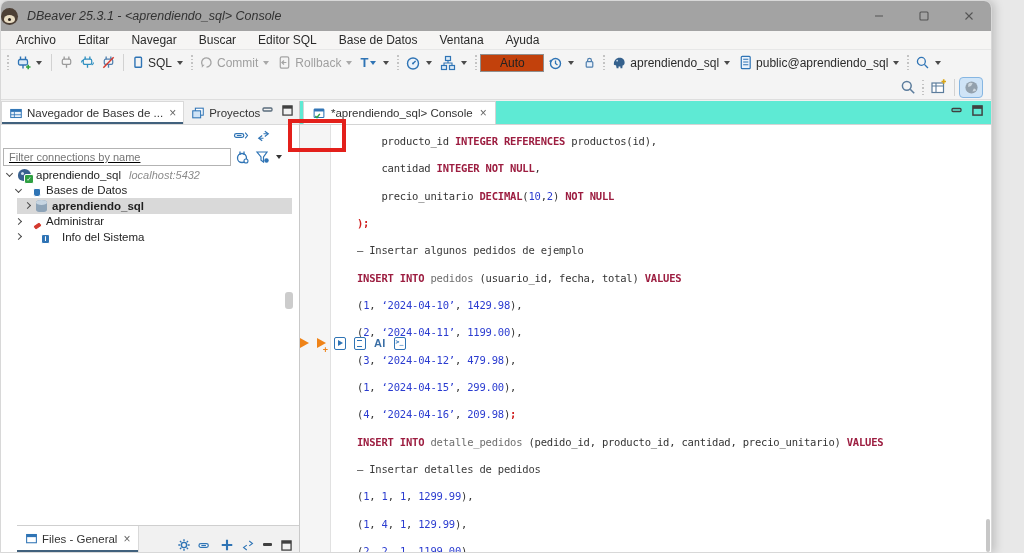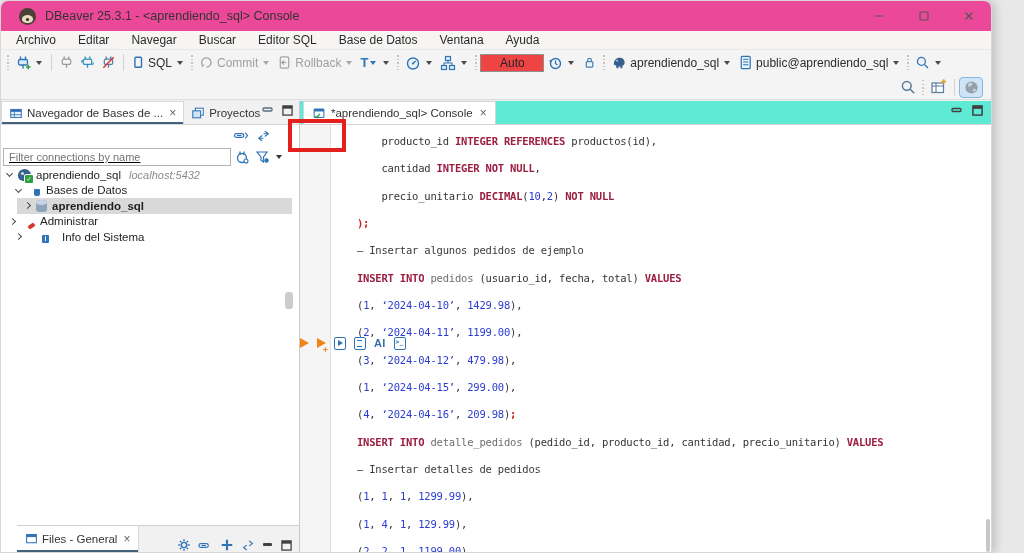--- a/index.html
+++ b/index.html
@@ -5,21 +5,21 @@
   * { margin:0; padding:0; box-sizing:border-box; }
   html,body { width:1024px; height:553px; overflow:hidden;
     font-family:"Liberation Sans", sans-serif; }
   .desktop { position:absolute; inset:0; background:#e8e8e8; }
   .window { position:absolute; left:0; top:0; width:992px; height:553px;
     background:#f0f0f0; border-radius:8px 8px 0 0; border:1px solid #d8d8d8;
     box-shadow:3px 0 10px rgba(0,0,0,.18); overflow:hidden; }
 
   
   .titlebar { position:relative; height:30px; display:flex; align-items:center;
-    background:#ec4899; padding-left:18px; }
+    background:#a3a3a3; padding-left:0;font-style:italic; }
   .applogo { width:17px; height:17px; border-radius:50%; background:#4c3f35;
     position:relative; flex:0 0 auto; }
   .applogo::after { content:""; position:absolute; left:3px; top:7px; width:11px;
     height:8px; border-radius:50% 50% 45% 45%; background:#e8dcc2; }
   .applogo::before { content:""; position:absolute; left:7px; top:10px; width:3px;
     height:3px; border-radius:50%; background:#2c241e; z-index:1; }
   .title-text { margin-left:9px; font-size:12.5px; color:#333; }
   .wctrl { position:absolute; right:0; top:0; height:30px; display:flex; }
   .wbtn { width:45px; height:30px; display:flex; align-items:center; justify-content:center; }
   .wbtn svg { stroke:#555; stroke-width:1.1; fill:none; }
@@ -36,21 +36,21 @@
     justify-content:flex-end; padding-right:8px; border-bottom:1px solid #dedede; }
   .tbtn { display:flex; align-items:center; gap:3px; padding:2px 3px; border-radius:3px; }
   .tlabel12 { font-size:12px; color:#2b2b2b; }
   .tlabel-dis { font-size:12px; color:#9f9f9f; }
   .dd { width:0; height:0; border-left:3.5px solid transparent;
     border-right:3.5px solid transparent; border-top:4px solid #4a4a4a; margin:0 2px; }
   .dd-dis { border-top-color:#a8a8a8; }
   .sep { width:1px; height:17px; background:#d2d2d2; margin:0 4px; }
   .dots { width:2px; height:15px; margin:0 3px;
     background:repeating-linear-gradient(#c3c3c3 0 1.5px, transparent 1.5px 3.6px); }
-  .auto-box { width:64px; height:18px; background:#ef4444; border:1px solid #8f8f8f;
+  .auto-box { width:64px; height:18px; background:#c2410c; border:1px solid #8f8f8f;
     font-size:12px; color:#222; display:flex; align-items:center; justify-content:center; }
   .t-letter { font-size:13px; font-weight:bold; color:#2f74b5; line-height:13px; }
   .avatar-wrap { width:24px; height:21px; background:#cfe4f7; border:1px solid #86b6e2;
     border-radius:4px; display:flex; align-items:center; justify-content:center; }
 
   
   .content { position:absolute; left:0; top:100px; right:0; bottom:0; display:flex; }
 
   
   .left-panel { position:relative; width:299px; background:#fff;
@@ -420,21 +420,21 @@
             <div class="trow" style="padding-left: 13px;">
               <span class="chev down"></span>
               <span class="ti ti-folder-db"></span>
               <span class="tname">Bases de Datos</span>
             </div>
             <div class="trow sel" style="padding-left: 6px;">
               <span class="chev right"></span>
               <span class="ti ti-database"></span>
               <span class="tname bold">aprendiendo_sql</span>
             </div>
-            <div class="trow" style="padding-left: 7px;">
+            <div class="trow" style="padding-left: 13px;">
               <span class="chev right"></span>
               <span class="ti ti-folder-admin"></span>
               <span class="tname">Administrar</span>
             </div>
             <div class="trow" style="padding-left: 13px; gap: 8px;">
               <span class="chev right"></span>
               <span class="ti ti-folder-info"></span>
               <span class="tname">Info del Sistema</span>
             </div>
           </div>

